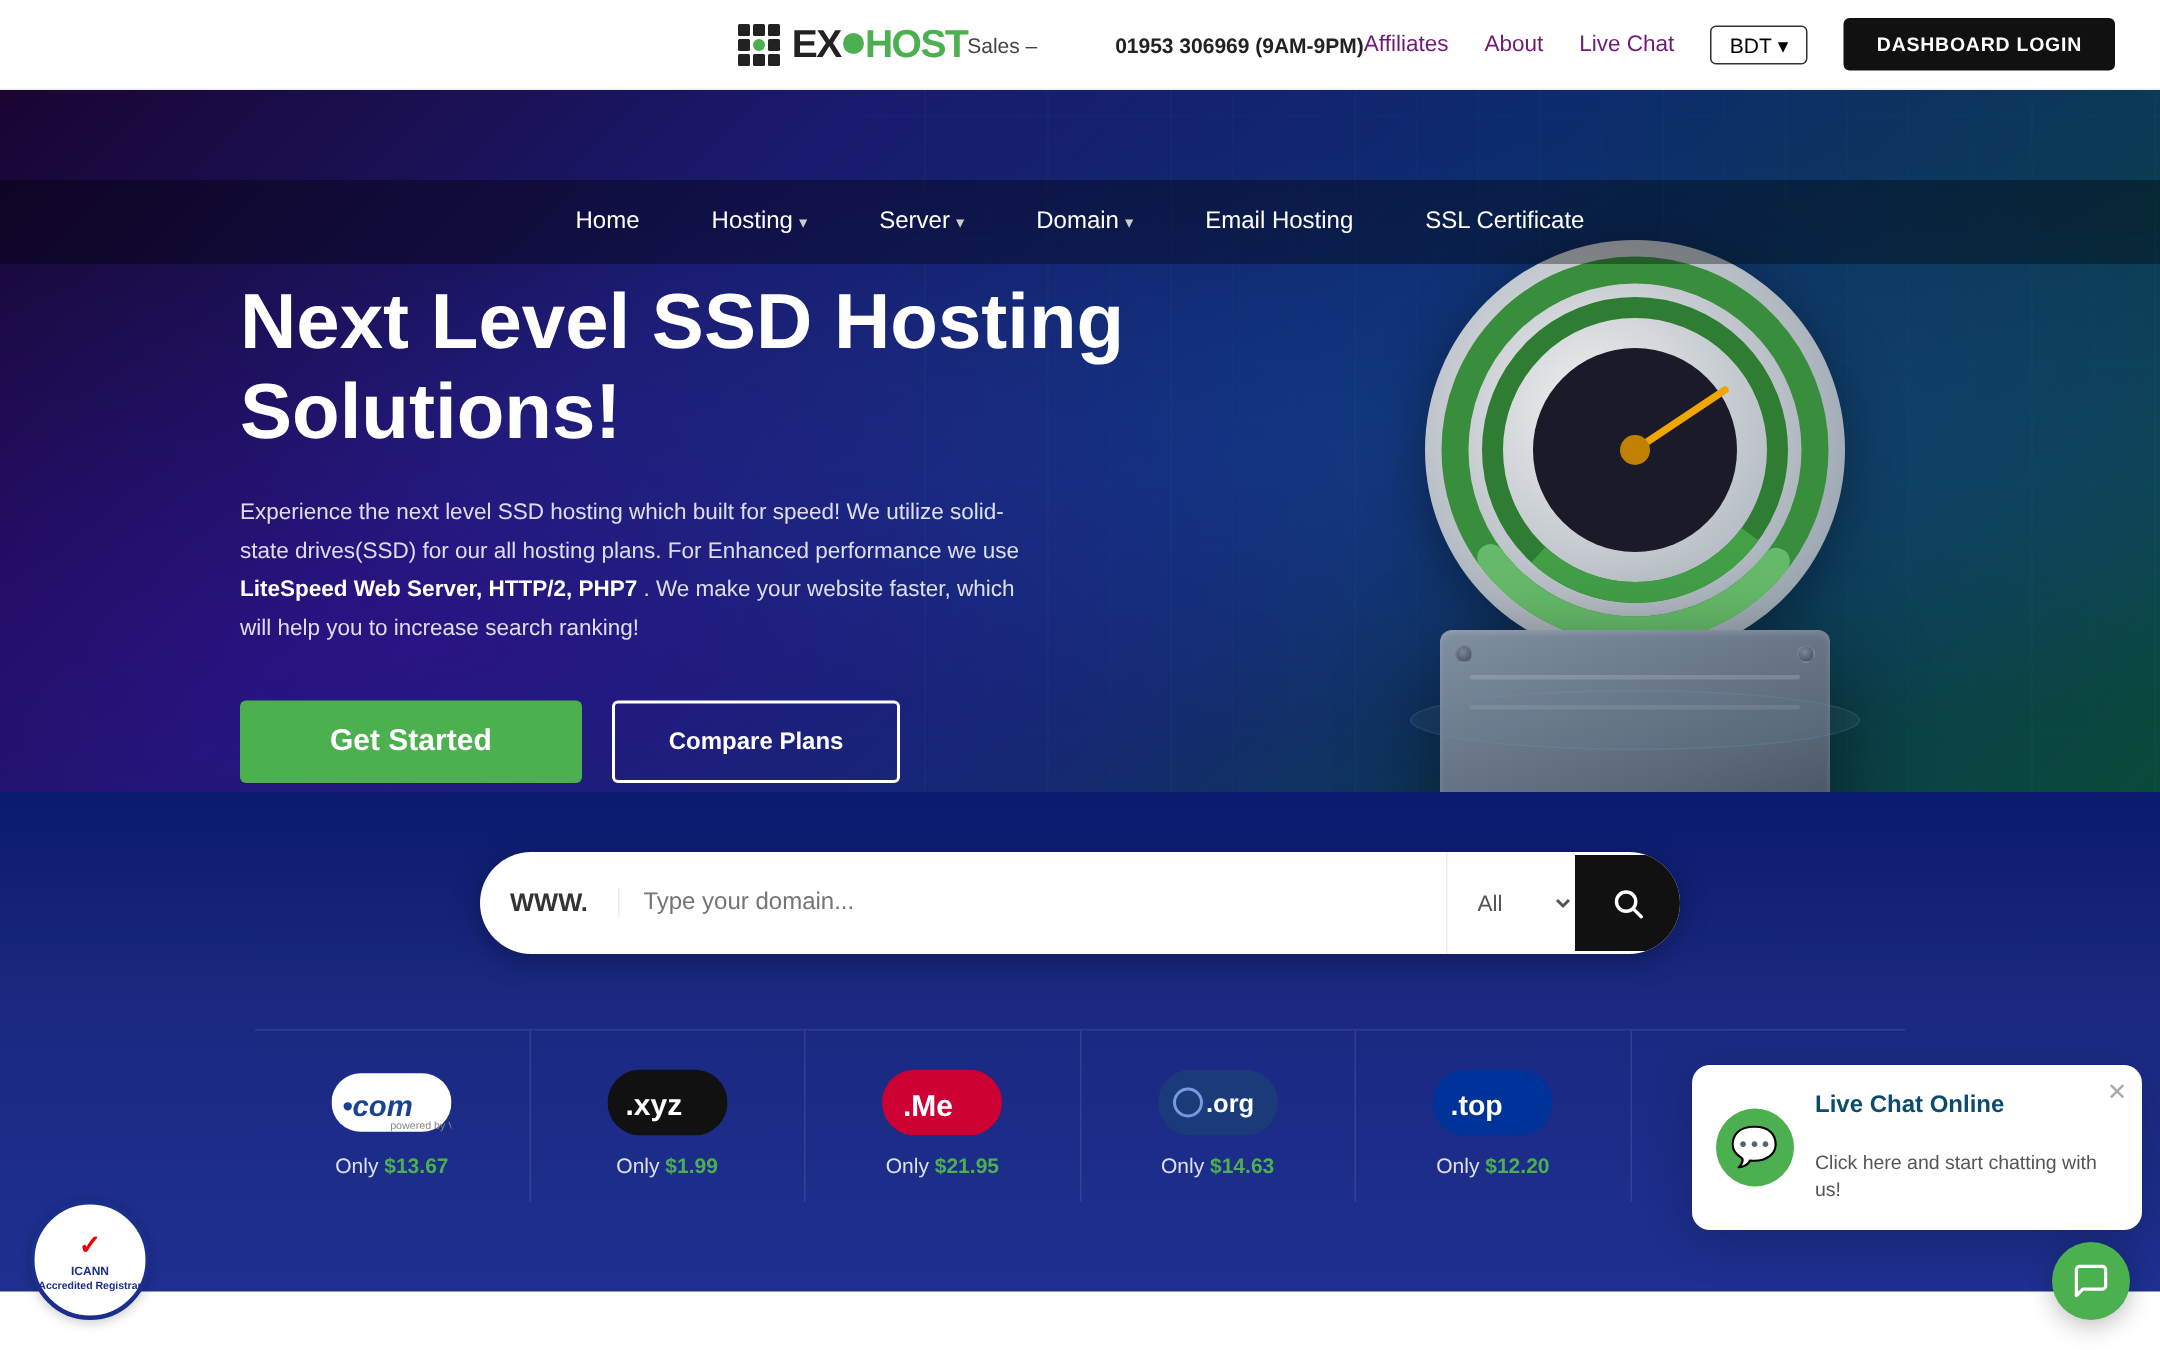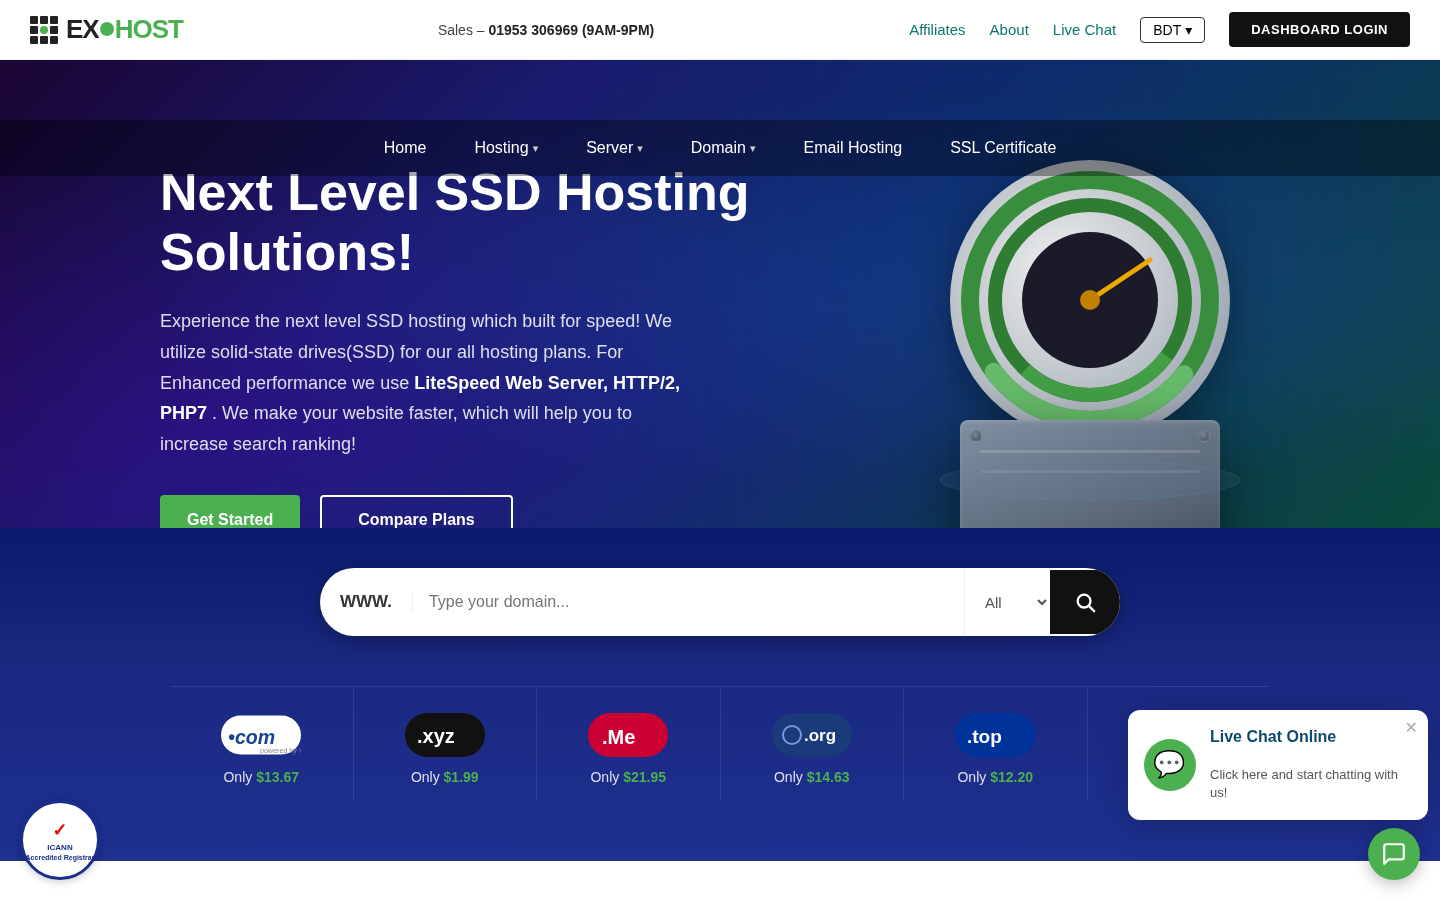--- a/index.html
+++ b/index.html
@@ -5,21 +5,21 @@
     * { margin: 0; padding: 0; box-sizing: border-box; }
     body { font-family: 'Segoe UI', Arial, sans-serif; width: 1440px; min-height: 900px; overflow-x: hidden; background: #fff; }
 
     
     .top-bar {
       background: #fff;
       border-bottom: 1px solid #eee;
       height: 60px;
       display: flex;
       align-items: center;
-      justify-content: space-between;
+      justify-content: flex-end;
       padding: 0 30px;
       position: relative;
       z-index: 100;
     }
     .logo {
       display: flex;
       align-items: center;
       gap: 8px;
       text-decoration: none;
     }
@@ -47,23 +47,23 @@
       height: 14px;
       background: #4caf50;
       border-radius: 50%;
       vertical-align: middle;
       margin: 0 1px;
       position: relative;
       top: -2px;
     }
     .logo-text .host { color: #4caf50; }
     .top-bar-sales { font-size: 14px; color: #444; }
-    .top-bar-sales strong { color: #222; }
+    .top-bar-sales strong { color: #222; margin-left: 48px; }
     .top-bar-right { display: flex; align-items: center; gap: 24px; }
-    .top-bar-right a { text-decoration: none; color: #0f766e; font-size: 15px; }
+    .top-bar-right a { text-decoration: none; color: #701a75; font-size: 15px; }
     .bdt-btn {
       border: 1.5px solid #333;
       border-radius: 4px;
       padding: 4px 12px;
       font-size: 14px;
       background: #fff;
       cursor: pointer;
       display: flex;
       align-items: center;
       gap: 4px;
@@ -142,33 +142,33 @@
     }
     .hero-title {
       font-size: 52px;
       font-weight: 800;
       color: #fff;
       line-height: 1.15;
       margin-bottom: 24px;
     }
     .hero-desc {
       color: rgba(255,255,255,0.85);
-      font-size: 18px;
+      font-size: 15px;
       line-height: 1.7;
       max-width: 520px;
       margin-bottom: 36px;
     }
     .hero-desc strong { color: #fff; }
     .hero-buttons { display: flex; gap: 20px; flex-wrap: wrap; }
     .btn-get-started {
       background: #4caf50;
       color: #fff;
       border: none;
-      padding: 16px 27px;
-      font-size: 16px;
+      padding: 16px 60px;
+      font-size: 20px;
       font-weight: 600;
       border-radius: 4px;
       cursor: pointer;
     }
     .btn-compare {
       background: transparent;
       color: #fff;
       border: 2px solid #fff;
       padding: 14px 36px;
       font-size: 16px;

